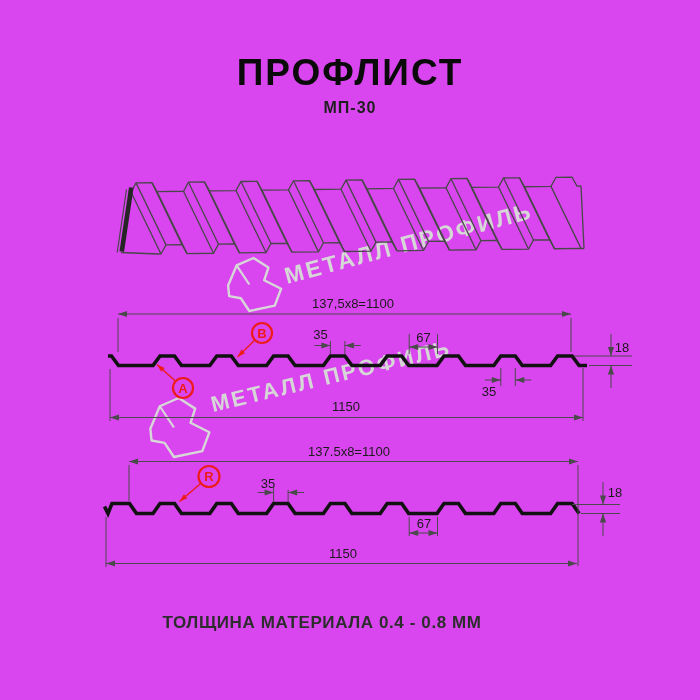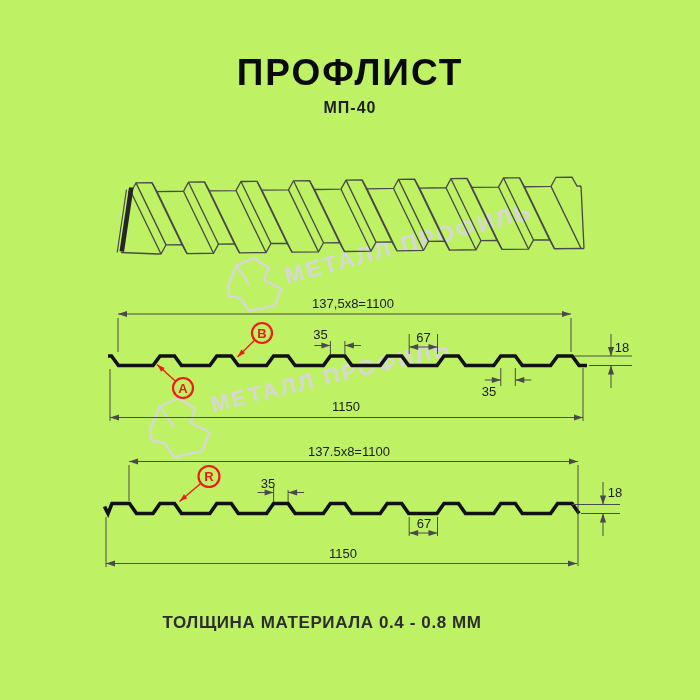--- a/index.html
+++ b/index.html
@@ -1,17 +1,17 @@
 <!DOCTYPE html>
 <html><head>
 <meta charset="utf-8">
 <style>
   html,body{margin:0;padding:0;background:#fff;}
   .page{
-    position:relative;width:700px;height:700px;background:#bef264;
+    position:relative;width:700px;height:700px;background:#d946ef;
     font-family:"Liberation Sans",sans-serif;overflow:hidden;
   }
   .title{
     position:absolute;top:52px;left:0;width:700px;text-align:center;
     font-size:37px;font-weight:700;letter-spacing:2px;color:#0a0a0a;
   }
   .subtitle{
     position:absolute;top:99px;left:0;width:700px;text-align:center;
     font-size:16px;font-weight:700;letter-spacing:1px;color:#1e1e1e;
   }
@@ -22,21 +22,21 @@
   svg{position:absolute;left:0;top:0;}
   svg text.dim{font-family:"Liberation Sans",sans-serif;font-size:13px;fill:#1b1b1b;}
   svg text.marker{font-family:"Liberation Sans",sans-serif;font-size:13px;font-weight:700;}
   svg text.wm{font-family:"Liberation Sans",sans-serif;font-weight:700;letter-spacing:2.5px;}
 </style>
 </head>
 <body>
 
 <div class="page">
   <div class="title">ПРОФЛИСТ</div>
-  <div class="subtitle">МП-40</div>
+  <div class="subtitle">МП-30</div>
   <svg id="drawing" width="700" height="700" viewBox="0 0 700 700">
       <g>
         <text x="0" y="0" text-anchor="start" class="wm" font-size="23" fill="#d7d7d7" transform="translate(287,284) rotate(-15)">МЕТАЛЛ ПРОФИЛЬ</text>
       </g>
       <g>
         <polygon points="228.12,285.56 236.6,265.42 253.56,258 268.4,267.54 264.16,280.26 281.12,288.74 274.76,305.7 249.32,311 240.84,298.28 229.18,296.16" fill="none" stroke="#d7d7d7" stroke-width="2.4" stroke-linejoin="round"></polygon>
         <line x1="236.6" y1="265.42" x2="249.32" y2="284.5" stroke="#d7d7d7" stroke-width="2.2"></line>
       </g>
       <g>
         <text x="0" y="0" text-anchor="start" class="wm" font-size="22" fill="#d7d7d7" transform="translate(213,412) rotate(-13.5)">МЕТАЛЛ ПРОФИЛЬ</text>

